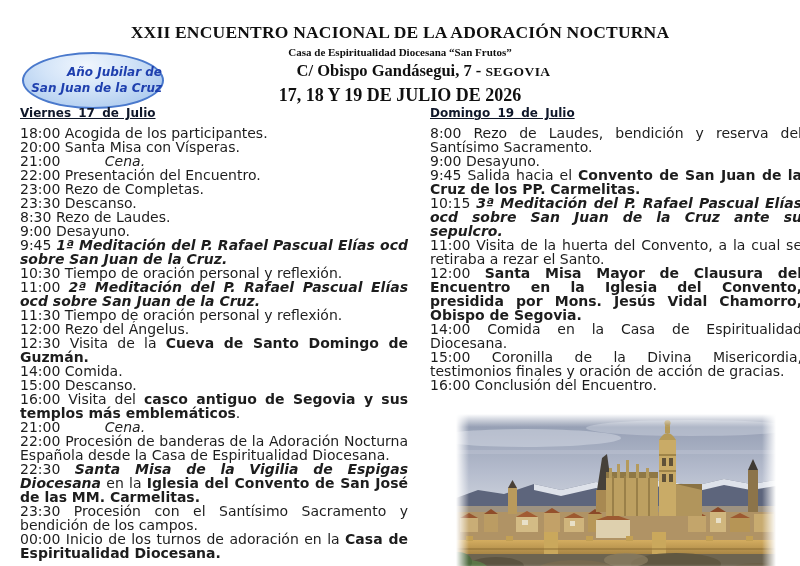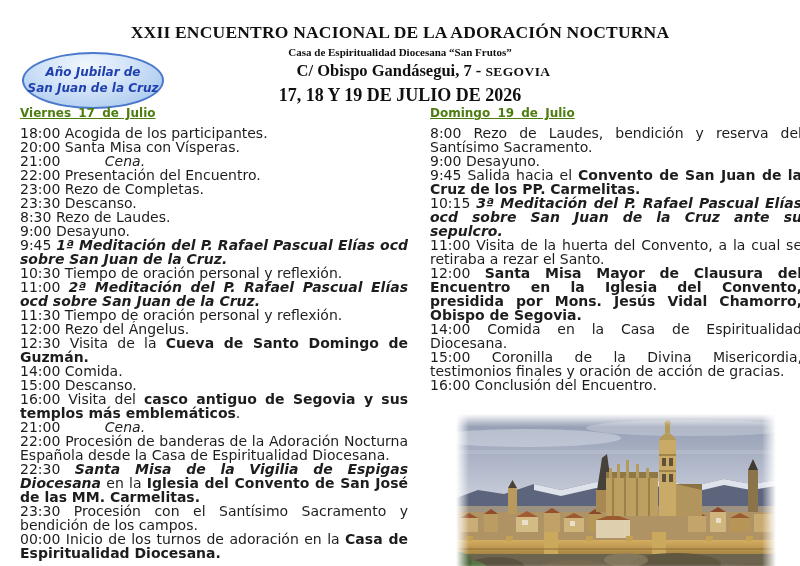--- a/index.html
+++ b/index.html
@@ -15,33 +15,33 @@
   }
   .t1{font-size:17.5px;letter-spacing:.2px;}
   .t2{font-size:11px;margin-top:3px;}
   .t3{font-size:16.5px;margin-top:3px;margin-left:47px;}
   .t3 .city{font-size:13.5px;letter-spacing:.4px;}
   .t4{font-size:18px;margin-top:4px;}
   .badge{
     position:absolute;left:22px;top:52px;width:142px;height:57px;
     border:2px solid #4a79cc;border-radius:50%;
     background:radial-gradient(ellipse at 45% 22%,#f0f6fd 0%,#d3e4f8 40%,#aac9ee 85%,#9dbfe9 100%);
-    display:flex;flex-direction:column;justify-content:center;align-items:center;
+    display:flex;flex-direction:column;justify-content:center;align-items:flex-end;
     color:#1e3fae;font-weight:bold;font-style:italic;font-size:12px;line-height:1.3;
     text-align:center;box-sizing:border-box;
   }
   
   .columns{
     position:absolute;left:20px;top:106px;display:flex;gap:22px;
   }
   .col-left{width:388px;}
   .col-right{width:372px;}
   .day-heading{
     font-weight:bold;text-decoration:underline;font-size:12px;line-height:15px;
-    margin:3px 0 5px 0;word-spacing:3px;color:#4d7c0f;
+    margin:3px 0 5px 0;word-spacing:3px;color:#0f172a;
   }
   .day-heading:first-child{margin-top:0;}
   .item{font-size:14px;line-height:14px;text-align:justify;color:#1d1d1d;}
   .seg-b{font-weight:bold;}
   .seg-i{font-style:italic;padding-left:40px;}
   .seg-bi{font-weight:bold;font-style:italic;}
   
   .photo{
     margin:22px 0 0 26px;width:320px;height:165px;position:relative;
   }

